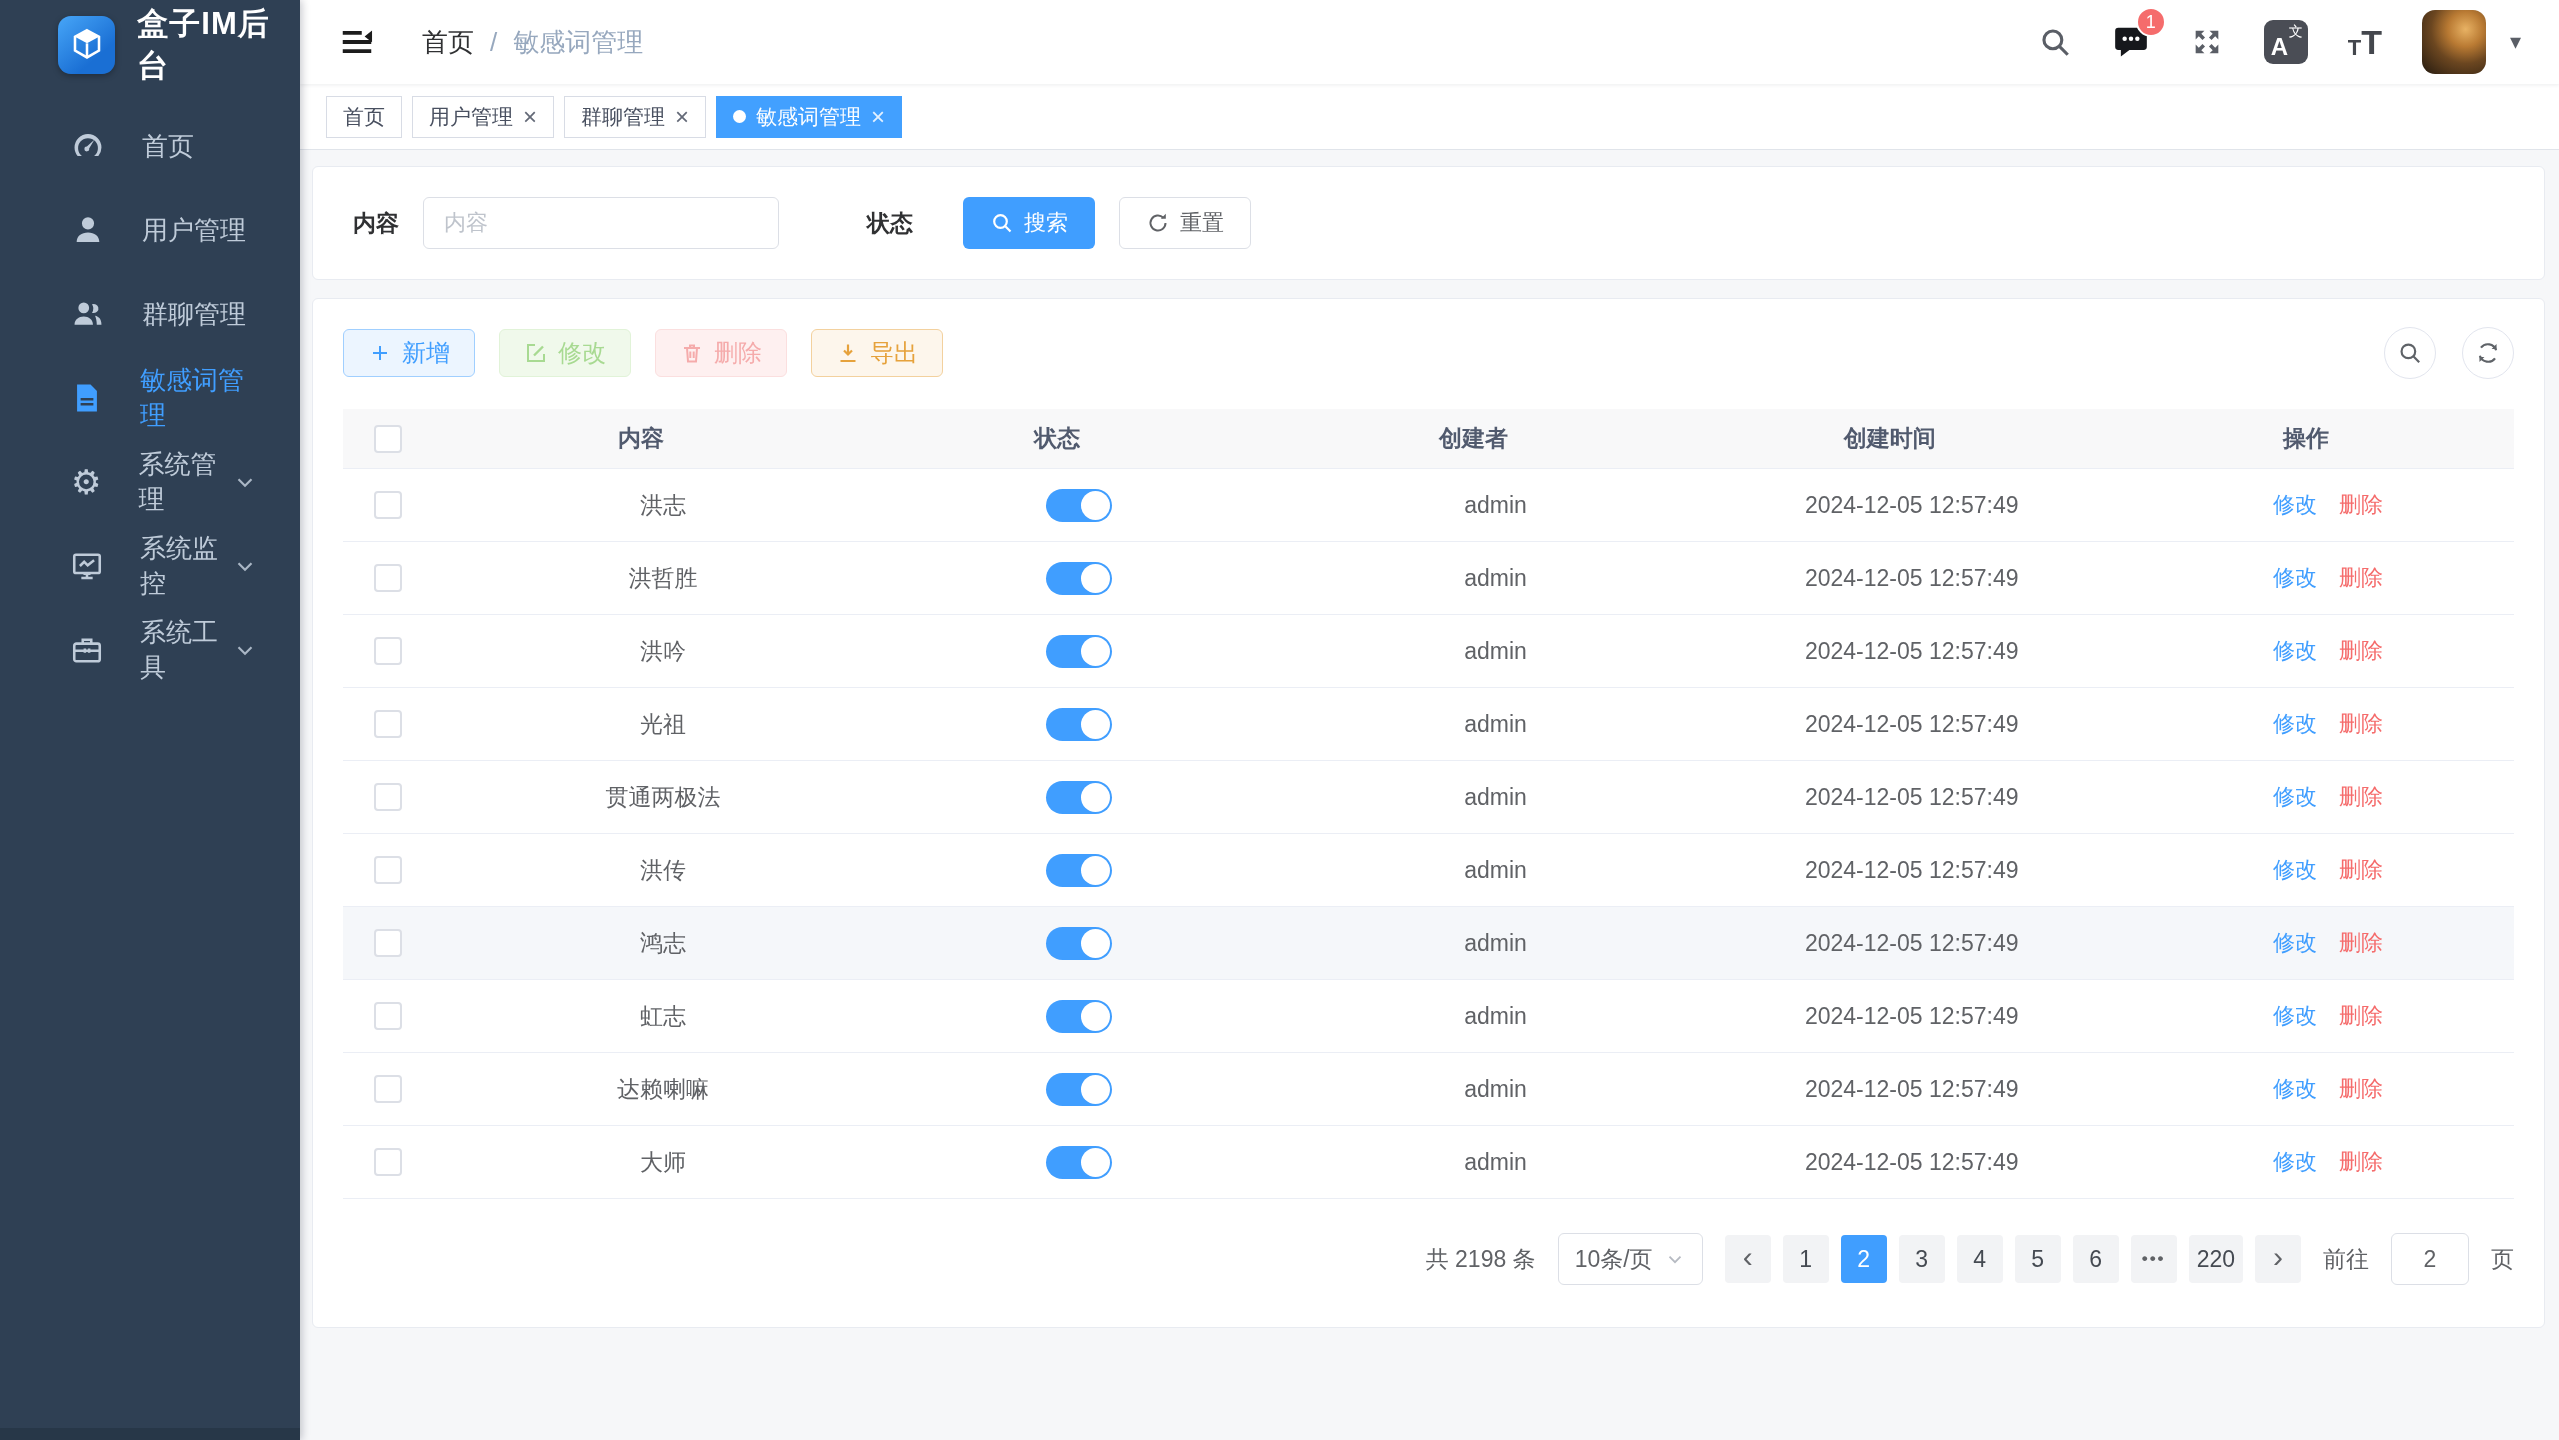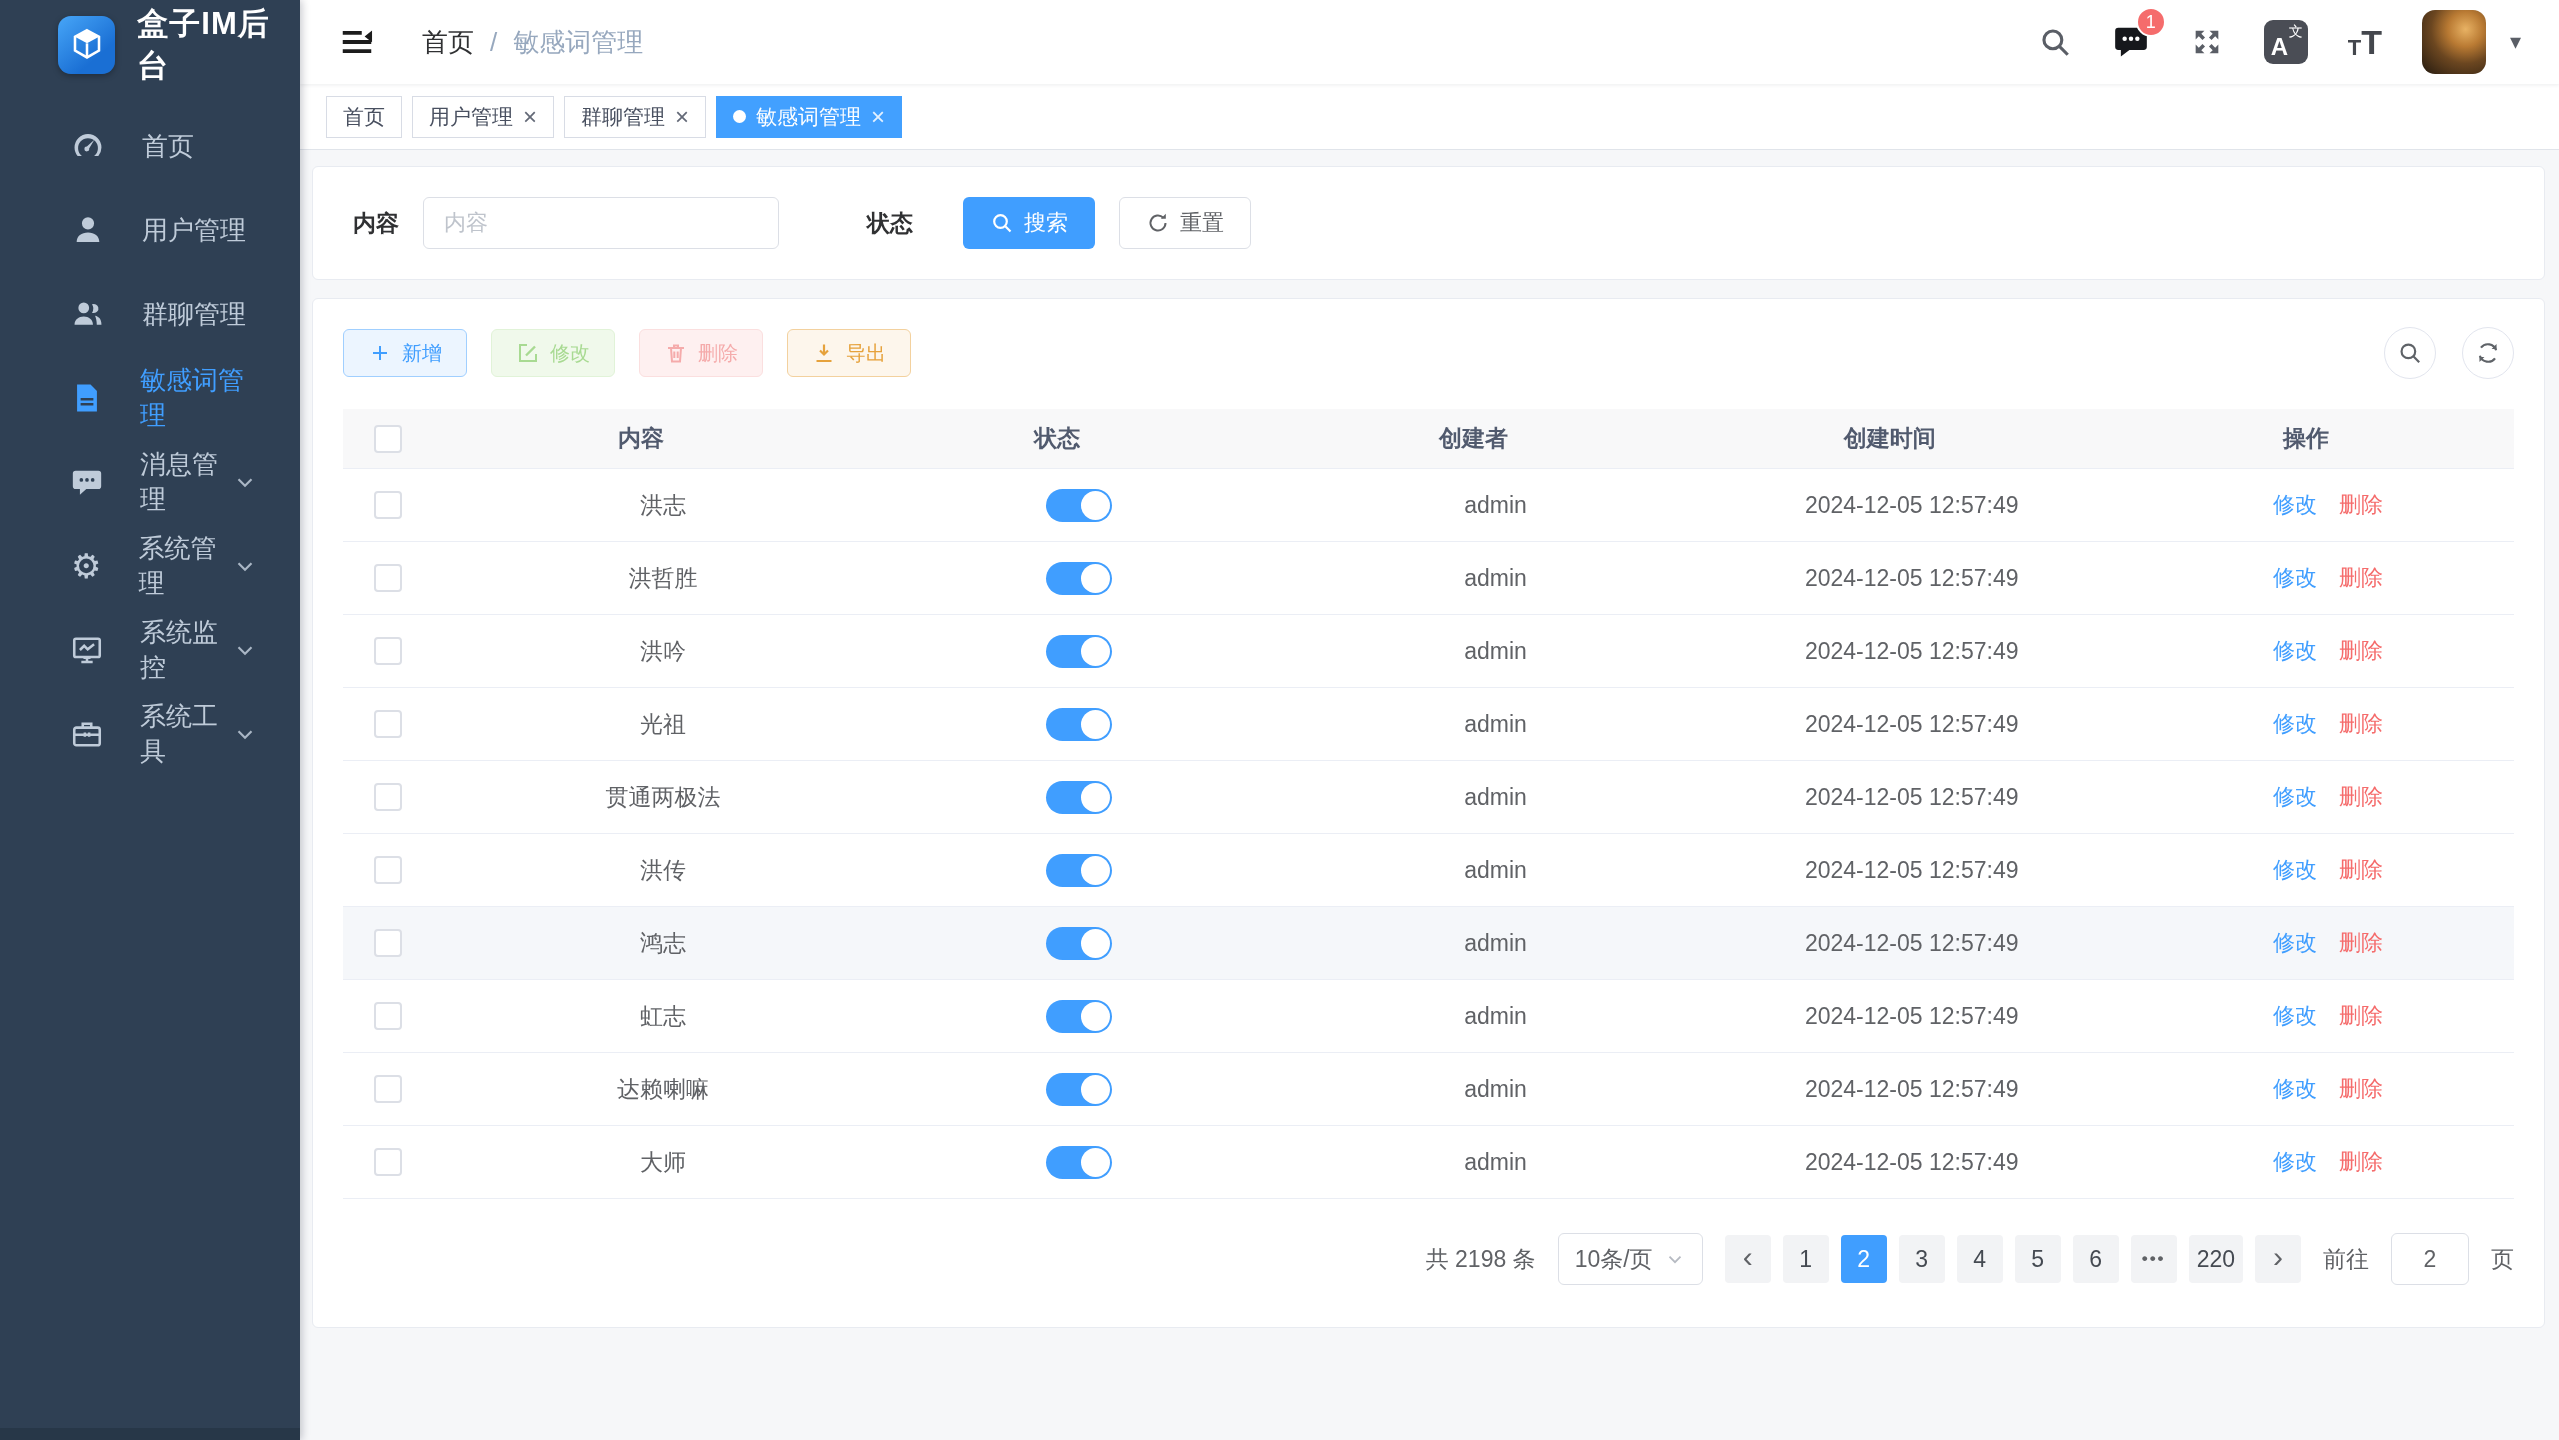--- a/index.html
+++ b/index.html
@@ -81,21 +81,21 @@
   .f-select .sel-chev { margin-left:auto; color:#b6bac2; }
   .gap-status { margin-left:88px; }
   .btn { height:52px; border-radius:6px; display:flex; align-items:center; gap:10px;
     font-size:22px; padding:0 26px; cursor:pointer; border:1px solid transparent; }
   .btn-search { background:#409eff; color:#fff; margin-left:50px; }
   .btn-reset { background:#fff; color:#606266; border-color:#dcdfe6; margin-left:24px; }
 
   
   .table-card { margin-top:18px; padding:28px 30px 42px; display:flex; flex-direction:column; }
   .toolbar { display:flex; align-items:center; gap:24px; }
-  .tbtn { height:48px; border-radius:6px; font-size:20px; display:flex; align-items:center;
+  .tbtn { height:48px; border-radius:6px; font-size:24px; display:flex; align-items:center;
     gap:10px; padding:0 24px; cursor:pointer; border:1px solid; }
   .tbtn-add { background:#ecf5ff; border-color:#a0cfff; color:#409eff; }
   .tbtn-edit { background:#f0f9eb; border-color:#e1f3d8; color:#a8da92; cursor:not-allowed; }
   .tbtn-del { background:#fef0f0; border-color:#fbdfdf; color:#f5abab; cursor:not-allowed; }
   .tbtn-export { background:#fdf6ec; border-color:#f3d19e; color:#e6a23c; }
   .toolbar-right { margin-left:auto; display:flex; gap:26px; }
   .icon-circle { width:52px; height:52px; border-radius:50%; border:1px solid #e2e5ee;
     background:#fff; color:#5f6368; display:flex; align-items:center; justify-content:center;
     cursor:pointer; }
 
@@ -174,36 +174,20 @@
         <span class="mi-label">群聊管理</span>
       </div>
       <div class="menu-item active">
         <span class="mi-icon">
           <svg width="34" height="34" viewBox="0 0 24 24" fill="currentColor">
             <path d="M5 2.5h9.5L19 7v14.5H5z"></path>
             <path d="M7.5 12h9v1.8h-9zM7.5 15.5h9v1.8h-9z" fill="#2f4054"></path>
           </svg>
         </span>
         <span class="mi-label">敏感词管理</span>
-      </div>
-      <div class="menu-item">
-        <span class="mi-icon">
-          <svg width="34" height="34" viewBox="0 0 24 24" fill="currentColor">
-            <path d="M4 4h16a2 2 0 0 1 2 2v9a2 2 0 0 1-2 2h-8.5L7 21v-4H4a2 2 0 0 1-2-2V6a2 2 0 0 1 2-2z"></path>
-            <circle cx="8" cy="10.5" r="1.3" fill="#2f4054"></circle>
-            <circle cx="12" cy="10.5" r="1.3" fill="#2f4054"></circle>
-            <circle cx="16" cy="10.5" r="1.3" fill="#2f4054"></circle>
-          </svg>
-        </span>
-        <span class="mi-label">消息管理</span>
-        <span class="mi-chev">
-          <svg width="26" height="26" viewBox="0 0 24 24" fill="none" stroke="currentColor" stroke-width="2">
-            <path d="M6 9.5l6 6 6-6"></path>
-          </svg>
-        </span>
       </div>
       <div class="menu-item">
         <span class="mi-icon">
           <span class="gear-glyph">⚙</span>
         </span>
         <span class="mi-label">系统管理</span>
         <span class="mi-chev">
           <svg width="26" height="26" viewBox="0 0 24 24" fill="none" stroke="currentColor" stroke-width="2">
             <path d="M6 9.5l6 6 6-6"></path>
           </svg>

